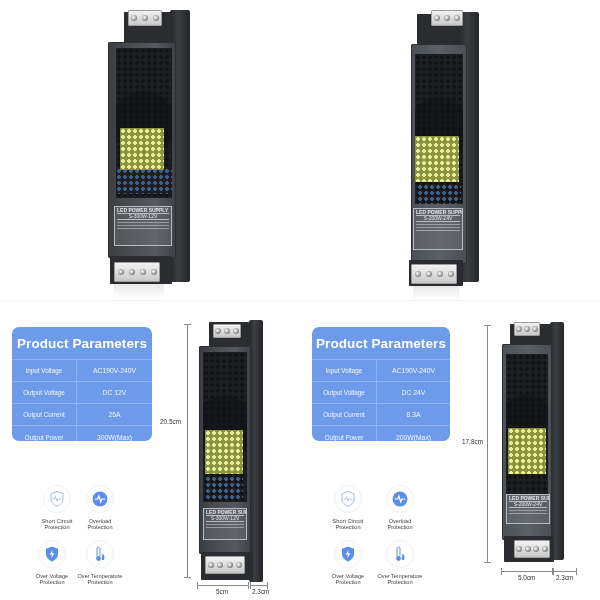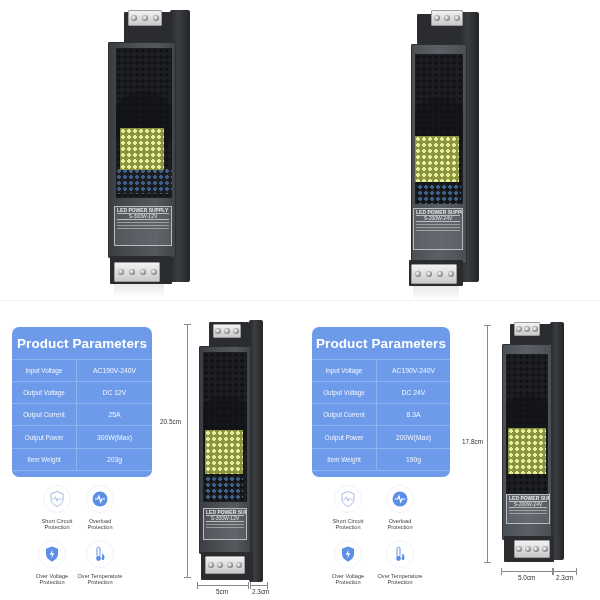--- a/index.html
+++ b/index.html
@@ -59,21 +59,21 @@
       color: #e4e6e8; font-size: 4px; line-height: 5px; padding: 1px 2px; overflow: hidden;
     }
     .label-plate .brand { font-size: 5px; font-weight: bold; white-space: nowrap; }
     .label-plate .model { font-size: 5px; text-align: center; border-top: 1px solid #b8bcc0; border-bottom: 1px solid #b8bcc0; white-space: nowrap; }
     .label-plate .row { height: 3px; border-bottom: 1px solid rgba(220,220,220,0.5); }
 
     .reflection { position: absolute; background: linear-gradient(180deg, rgba(190,190,190,0.35), rgba(255,255,255,0)); }
 
     
     .param-card {
-      position: absolute; width: 140px; height: 150px;
+      position: absolute; width: 140px; height: 114px;
       background: #6d9bea; border-radius: 7px; overflow: hidden;
     }
     .param-title {
       height: 33px; line-height: 33px; text-align: center;
       color: #ffffff; font-size: 13.5px; font-weight: bold; letter-spacing: 0.1px;
       border-bottom: 1px solid #8fb3f0;
     }
     .param-row {
       display: flex; height: 22px; border-bottom: 1px solid #8fb3f0;
       color: #f4f7ff; font-size: 6.3px;

